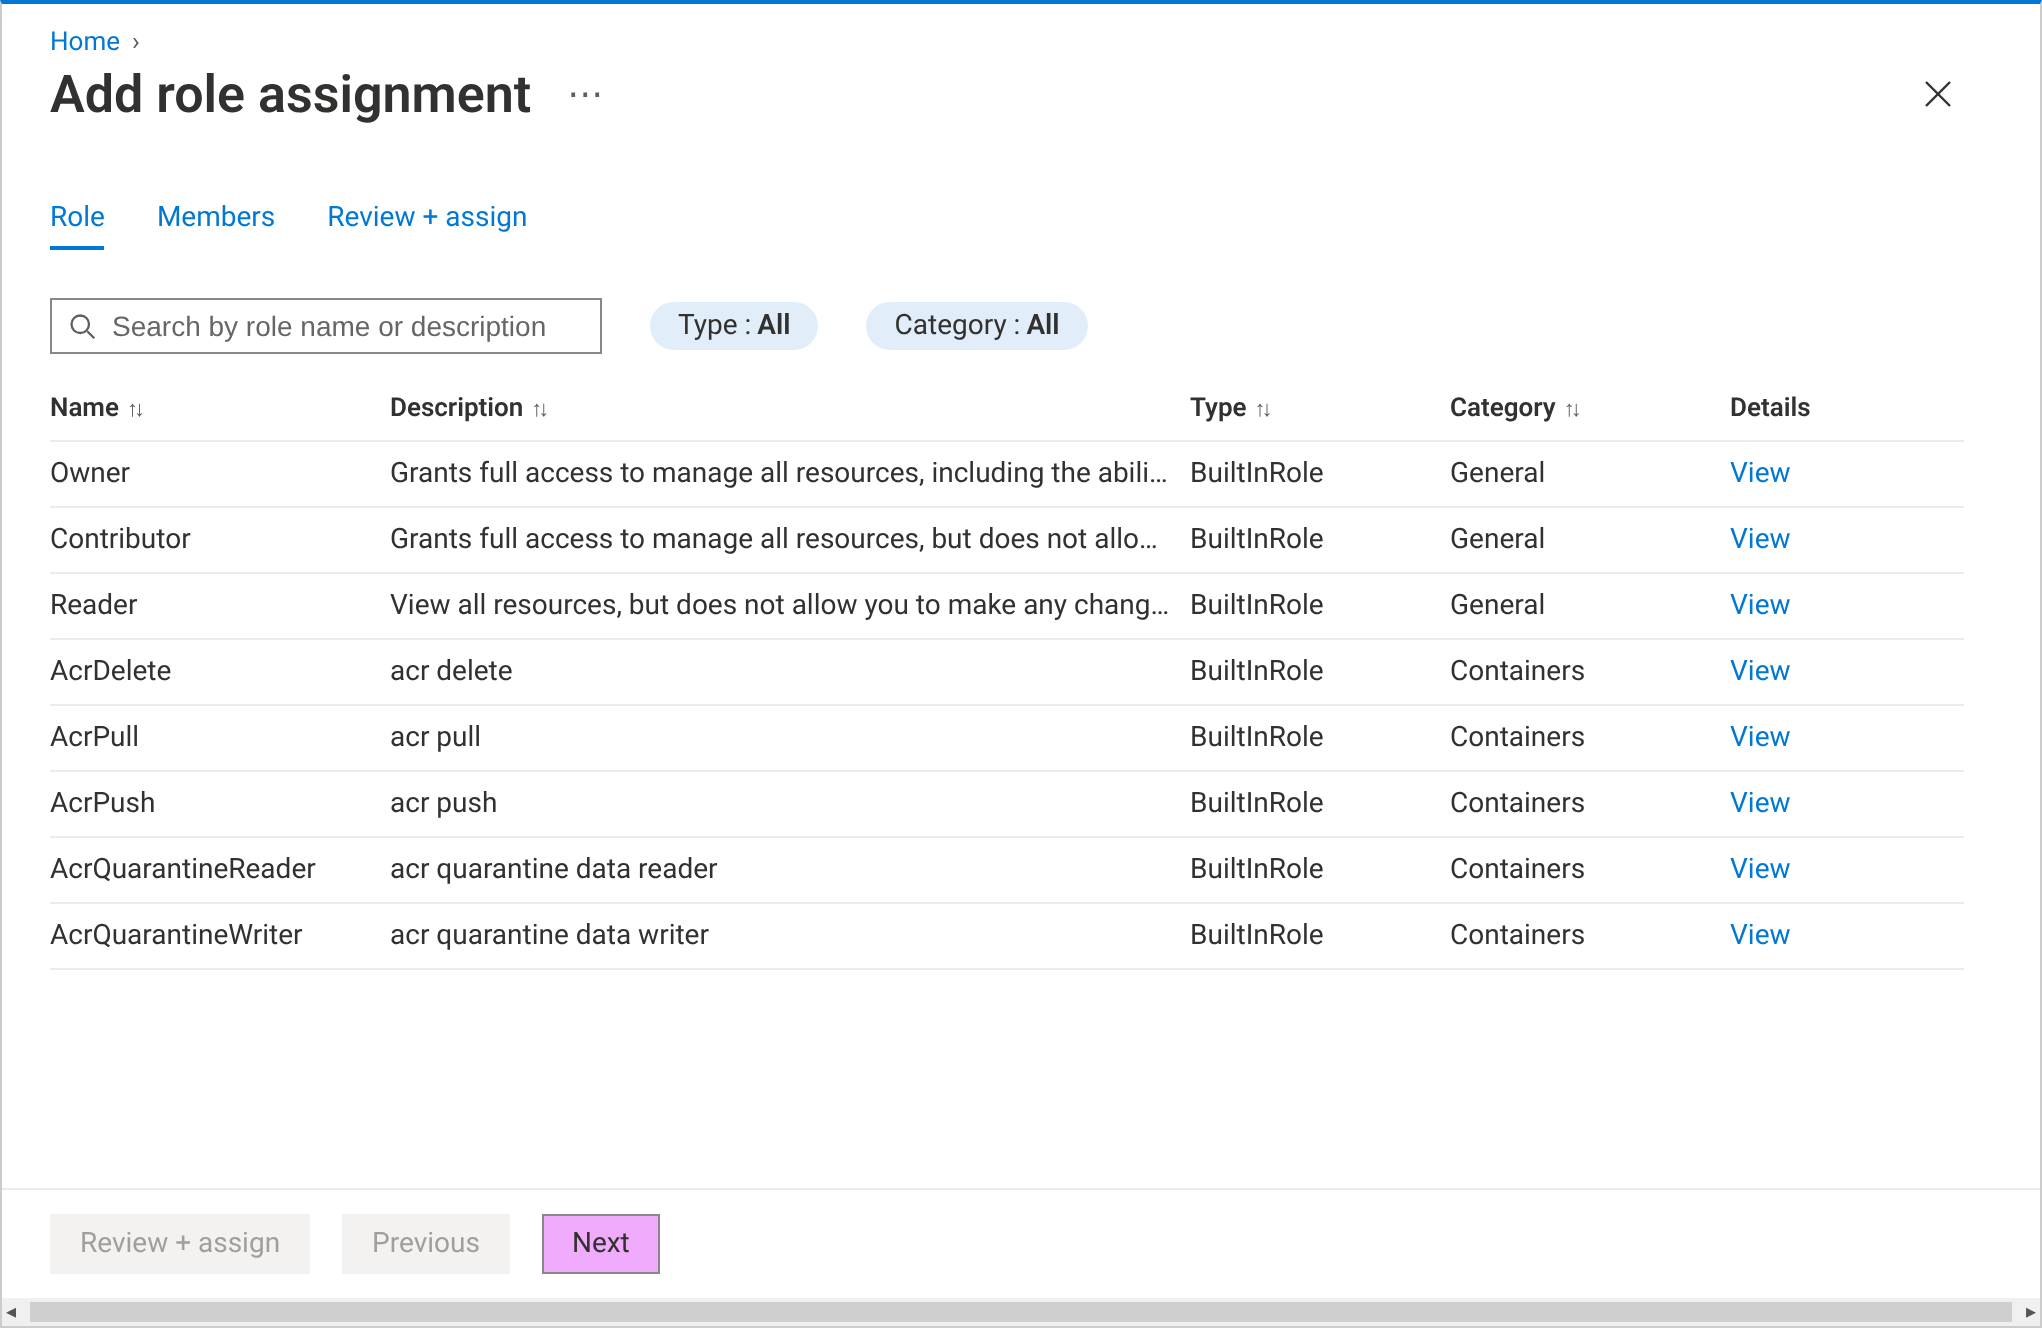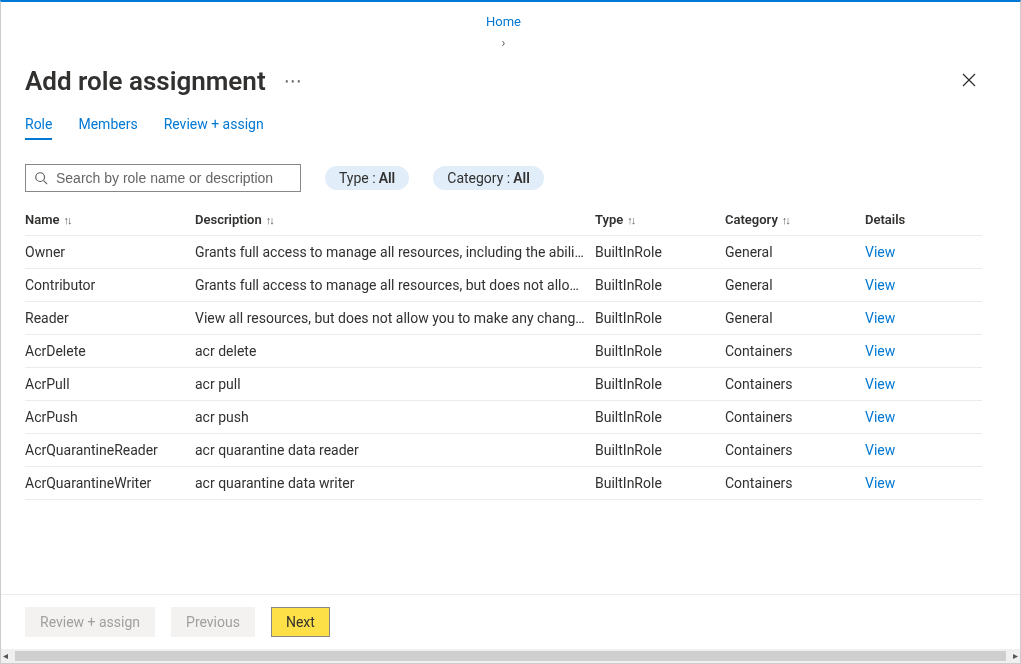--- a/index.html
+++ b/index.html
@@ -29,22 +29,21 @@
     scrollbar-gutter: stable;
   }
   .content-inner {
     padding: 12px 24px 0 24px;
     min-height: 700px; 
   }
   .breadcrumb {
     display: flex; align-items: center; gap: 6px;
     font-size: 13px;
     color: #0078d4;
-    margin-bottom: 16px;
-    flex-direction: column;
+    margin-bottom: 4px;
   }
   .breadcrumb-chevron {
     color: #605e5c;
   }
   .title-row {
     display: flex; align-items: center; justify-content: space-between;
   }
   .title-left {
     display: flex; align-items: center; gap: 14px;
   }
@@ -56,21 +55,21 @@
     padding: 2px 4px;
   }
   .close-btn {
     font-size: 16px; color: #323130; padding: 6px; cursor: pointer;
     line-height: 1;
   }
   .close-btn svg { width: 14px; height: 14px; }
 
   .tabs {
     display: flex; gap: 26px;
-    margin-top: 20px;
+    margin-top: 38px;
     border-bottom: 0;
   }
   .tab {
     font-size: 14px; color: #0078d4; cursor: pointer;
     padding-bottom: 8px;
     position: relative;
   }
   .tab.active::after {
     content: "";
     position: absolute; left: 0; right: 0; bottom: 0;
@@ -160,21 +159,21 @@
     font-size: 14px; padding: 6px 14px;
     border: 1px solid transparent;
     cursor: pointer;
     font-family: inherit;
   }
   .btn.disabled {
     background: #f3f2f1; color: #a19f9d; cursor: default;
     border-color: #f3f2f1;
   }
   .btn.secondary {
-    background: #fde047; color: #323130; border: 1px solid #8a8886;
+    background: #f0abfc; color: #323130; border: 1px solid #8a8886;
   }
 
   .hscroll-indicator {
     flex: 0 0 auto;
     height: 14px;
     background: #f0f0f0;
     position: relative;
   }
   .hscroll-indicator::before,
   .hscroll-indicator::after {

